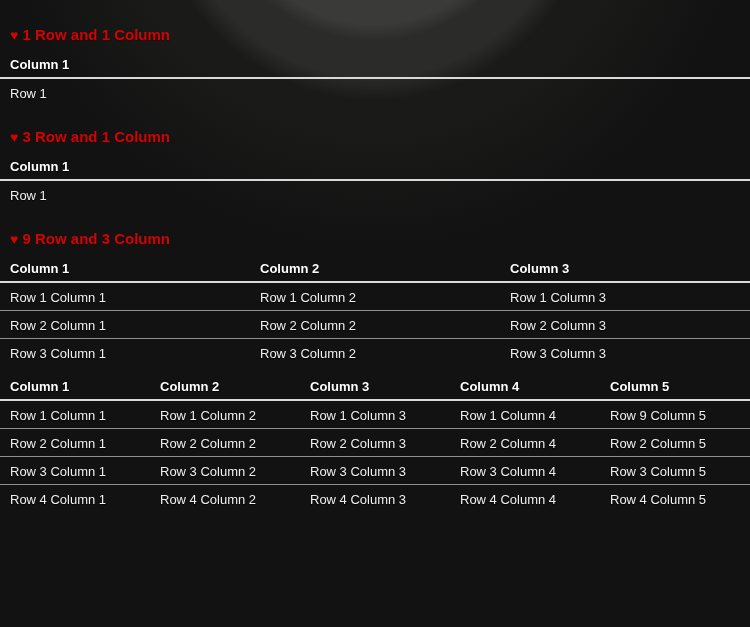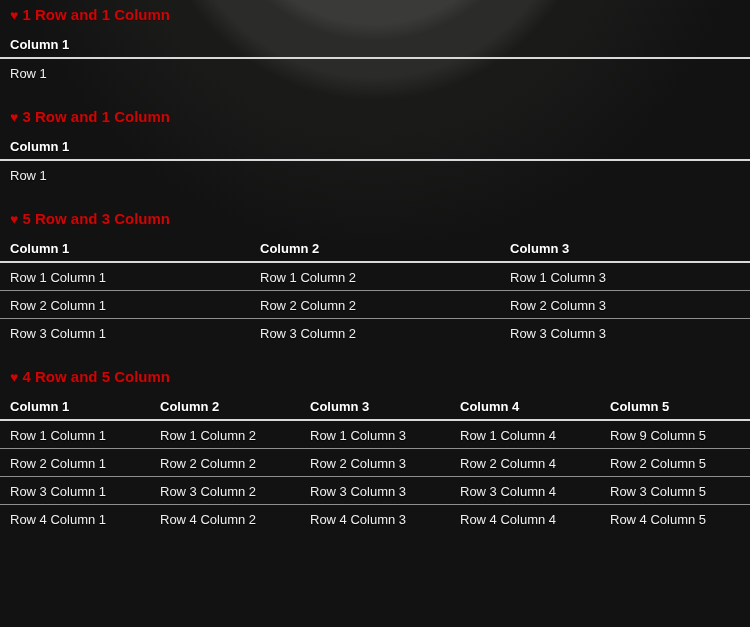--- a/index.html
+++ b/index.html
@@ -33,21 +33,21 @@
   }
   main { display: block; padding-bottom: 14px; }
   h2.section-heading {
     margin: 22px 10px 0 10px;
     font-size: 15px;
     line-height: 17px;
     font-weight: bold;
     color: var(--accent);
     text-shadow: 0 1px 0 rgba(54, 2, 2, 0.85);
   }
-  main > h2.section-heading:first-child { margin-top: 6px; }
+  main > h2.section-heading:first-child { margin-top: 26px; }
   .heart { font-size: 14px; }
   table.data-table {
     width: 100%;
     border-collapse: collapse;
     table-layout: fixed;
     margin-top: 6px;
     background: transparent;
   }
   table.data-table th,
   table.data-table td {
@@ -95,21 +95,21 @@
         <tr>
           <th>Column 1</th>
         </tr>
       </thead>
       <tbody>
         <tr>
           <td>Row 1</td>
         </tr>
       </tbody>
     </table>
-    <h2 class="section-heading"><span class="heart">♥</span> <span>5 Row and 3 Column</span></h2>
+    <h2 class="section-heading"><span class="heart">♥</span> <span>9 Row and 3 Column</span></h2>
     <table class="data-table">
       <thead>
         <tr>
           <th>Column 1</th>
           <th>Column 2</th>
           <th>Column 3</th>
         </tr>
       </thead>
       <tbody>
         <tr>
@@ -122,21 +122,20 @@
           <td>Row 2 Column 2</td>
           <td>Row 2 Column 3</td>
         </tr>
         <tr>
           <td>Row 3 Column 1</td>
           <td>Row 3 Column 2</td>
           <td>Row 3 Column 3</td>
         </tr>
       </tbody>
     </table>
-    <h2 class="section-heading"><span class="heart">♥</span> <span>4 Row and 5 Column</span></h2>
     <table class="data-table">
       <thead>
         <tr>
           <th>Column 1</th>
           <th>Column 2</th>
           <th>Column 3</th>
           <th>Column 4</th>
           <th>Column 5</th>
         </tr>
       </thead>

